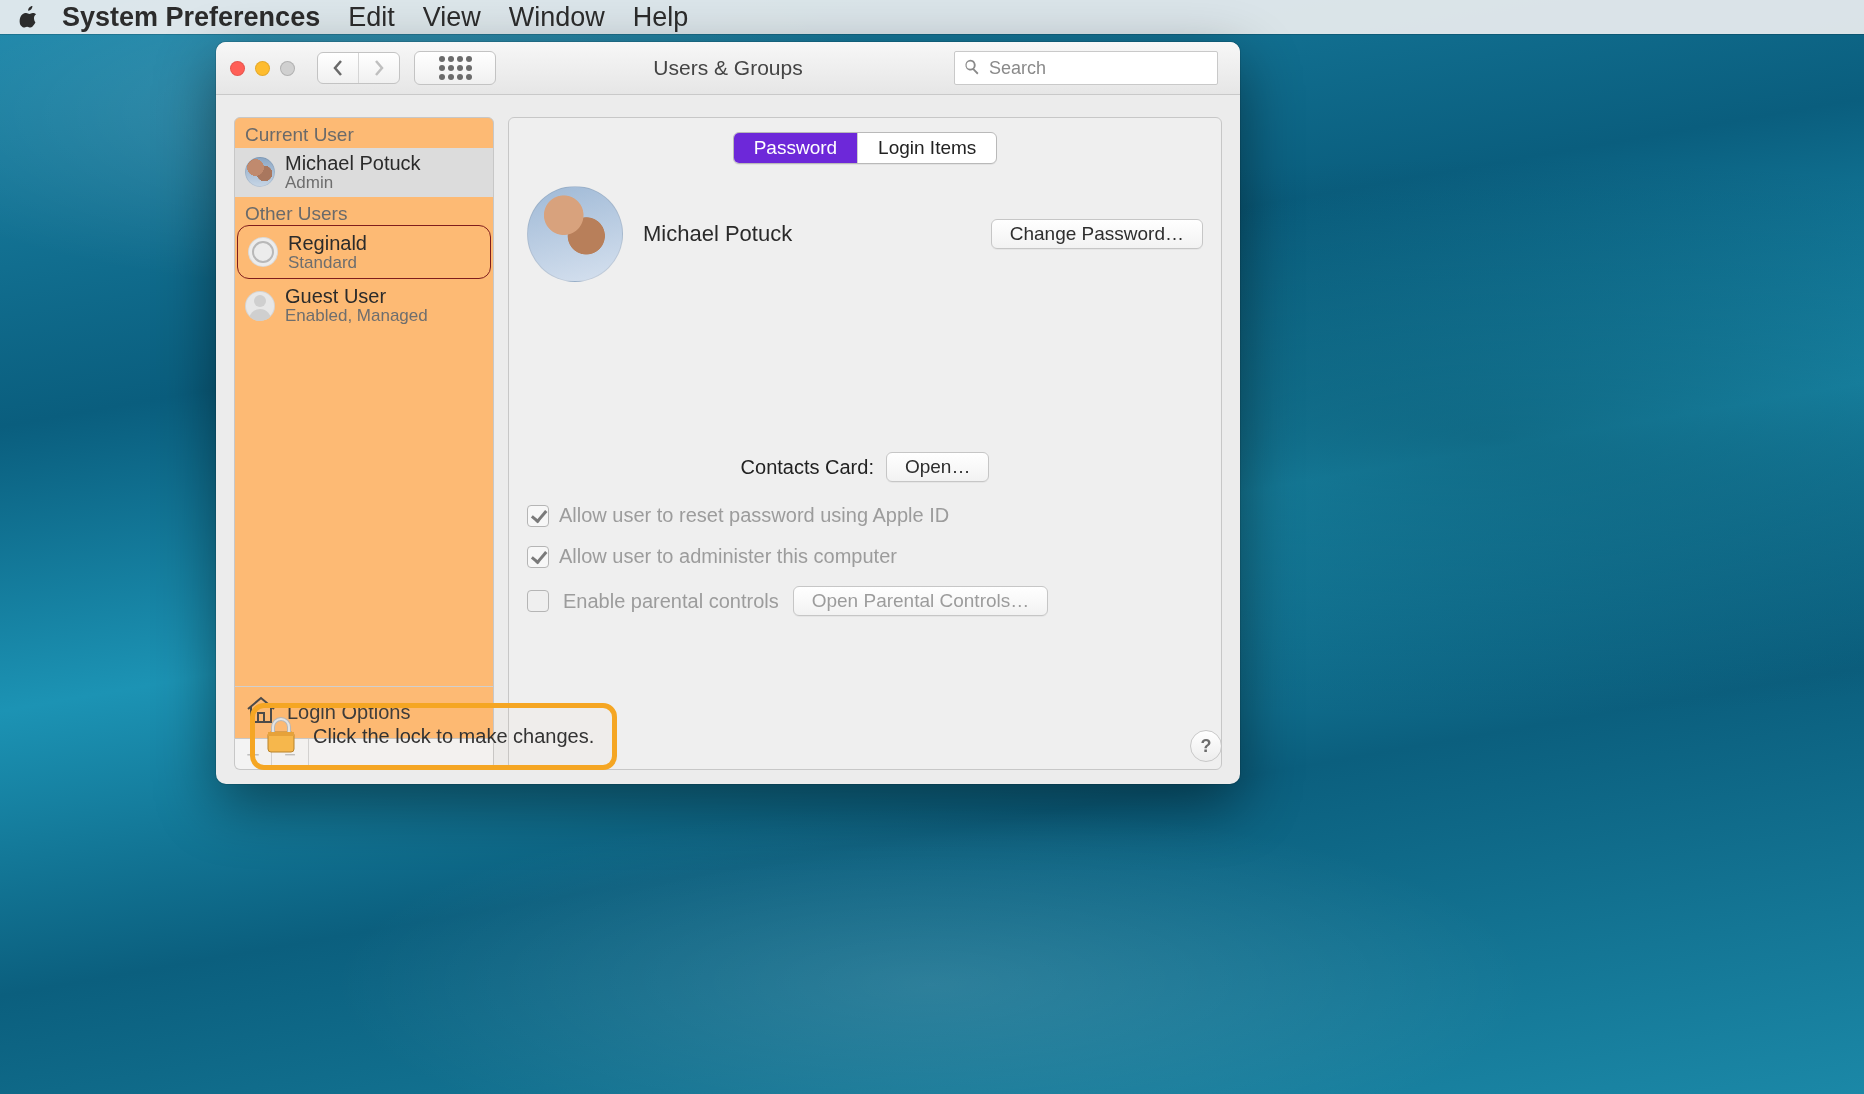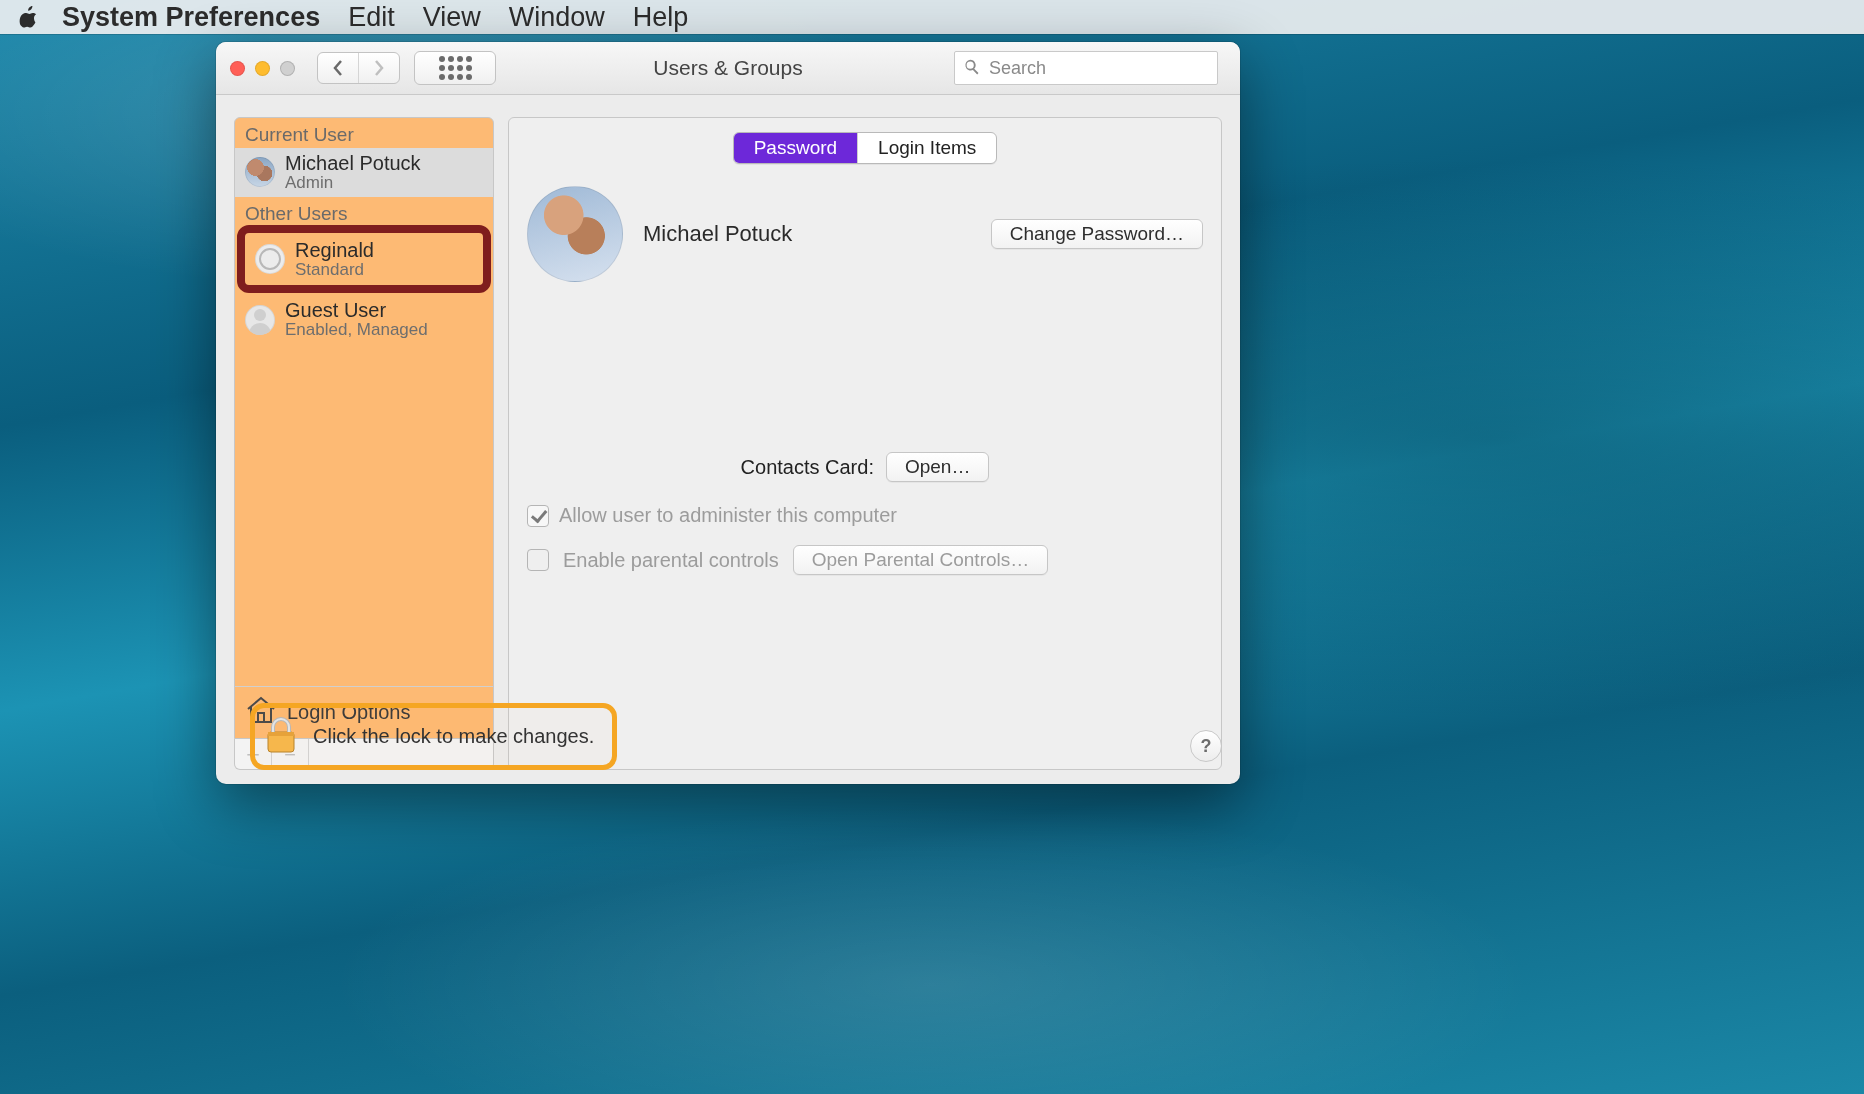--- a/index.html
+++ b/index.html
@@ -155,21 +155,21 @@
   .avatar-sm.clock {
     background:#ececec;
   }
   .avatar-sm.clock::before{
     content:""; position:absolute; inset:4px; border:2px solid #b8b8b8; border-radius:50%;
   }
   .user-row .texts { display:flex; flex-direction:column; line-height:1.1;}
   .user-row .uname { font-size:20px; color:#2b2b2b;}
   .user-row .urole { font-size:17px; color:#6e6e6e;}
   .highlight-box {
-    border:8px solid #7f1d1d;
+    border:1px solid #7f1d1d;
     border-radius:12px;
     margin: -2px 2px 2px 2px;
     padding: 2px 0;
   }
   .spacer-fill { flex:1; }
   .login-options {
     border-top:1px solid #d0d0d0;
     padding:8px 10px;
     display:flex; align-items:center; gap:10px;
     font-size:20px; color:#3b3b3b;
@@ -404,20 +404,24 @@
       </div>
 
       <div class="contacts-row">
         <span>Contacts Card:</span>
         <span class="btn">Open…</span>
       </div>
 
       <div class="checks">
         <div class="check-row disabled">
           <span class="chk checked"></span>
+          <span>Allow user to reset password using Apple ID</span>
+        </div>
+        <div class="check-row disabled">
+          <span class="chk checked"></span>
           <span>Allow user to administer this computer</span>
         </div>
         <div class="check-row disabled row-with-btn">
           <span class="chk unchecked"></span>
           <span>Enable parental controls</span>
           <span class="btn" disabled="">Open Parental Controls…</span>
         </div>
       </div>
     </div>
 

